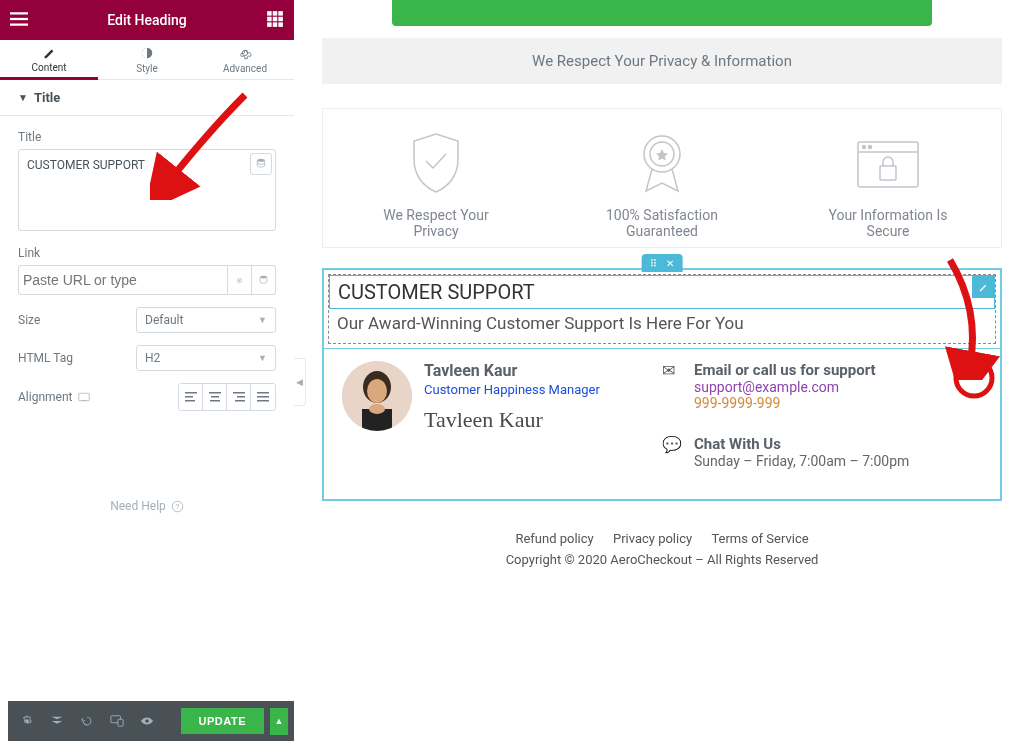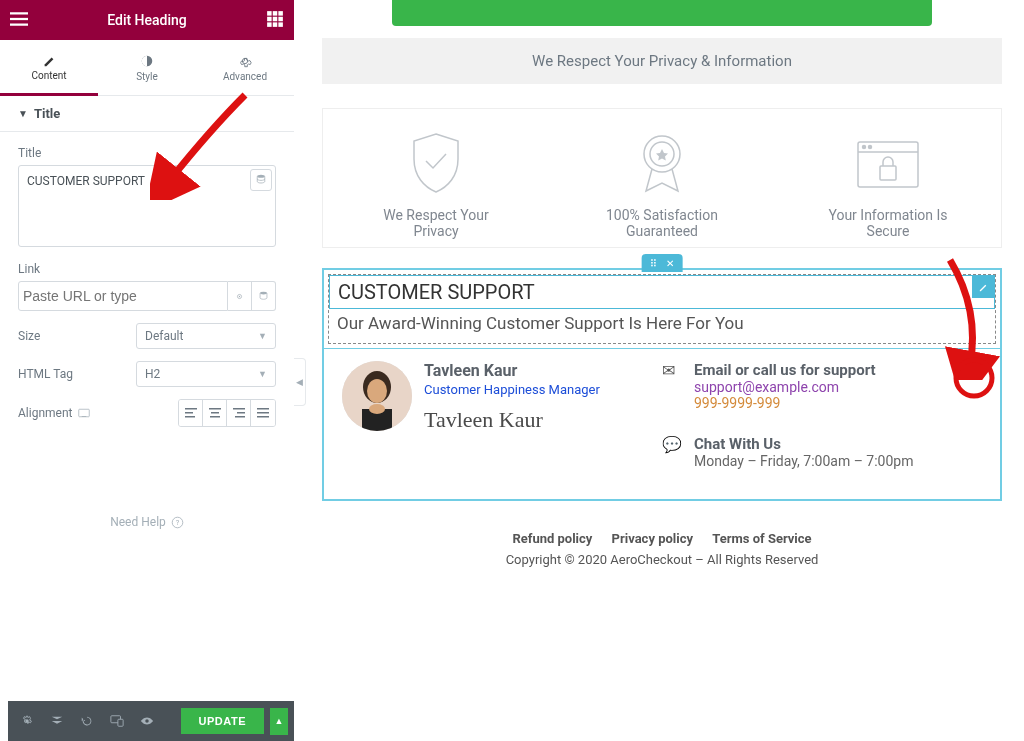--- a/index.html
+++ b/index.html
@@ -6,21 +6,21 @@
 body { font-family: -apple-system, BlinkMacSystemFont, "Segoe UI", Roboto, Arial, sans-serif; font-size: 13px; color: #495157; background: #fff; width: 1024px; height: 741px; overflow: hidden; position: relative; }
 
 
 .sidebar { width: 294px; height: 741px; background: #fff; position: relative; float: left; box-shadow: 1px 0 3px rgba(0,0,0,0.08); }
 .sb-header { height: 40px; background: #93003c; color: #fff; display: flex; align-items: center; justify-content: space-between; padding: 16px 10px; }
 .sb-header .hamburger { width: 18px; }
 .sb-header .title { flex: 1; text-align: center; font-size: 14px; font-weight: 500; }
 .sb-header .apps { width: 18px; }
 .hamburger svg, .apps svg { fill: #fff; }
 
-.tabs { display: flex; height: 56px; border-bottom: 1px solid #e6e9ec; }
+.tabs { display: flex; height: 40px; border-bottom: 1px solid #e6e9ec; }
 .tab { flex: 1; display: flex; flex-direction: column; align-items: center; justify-content: center; gap: 3px; font-size: 10px; color: #6d7882; cursor: pointer; }
 .tab.active { border-bottom: 3px solid #93003c; color: #333; margin-bottom: -1px; }
 .tab svg { width: 14px; height: 14px; fill: currentColor; }
 
 .panel { padding: 0; }
 .section-title { display: flex; align-items: center; gap: 6px; padding: 10px 18px; border-bottom: 1px solid #e6e9ec; font-weight: 700; font-size: 13px; cursor: pointer; }
 .section-title .caret { font-size: 10px; }
 
 .controls { padding: 14px 18px 6px; }
 .ctrl { margin-bottom: 12px; }
@@ -89,21 +89,21 @@
 .signature { font-family: "Brush Script MT", cursive; font-size: 22px; color: #4a4a4a; }
 .contact-col { flex: 0 0 50%; }
 .contact-item { display: flex; gap: 16px; margin-bottom: 24px; }
 .contact-item .cicon { width: 16px; color: #555; font-size: 16px; }
 .contact-item .ctitle { font-weight: 700; color: #5a6169; font-size: 15px; }
 .contact-item .clink { color: #8e44ad; font-size: 14px; }
 .contact-item .cphone { color: #d48a3a; font-size: 14px; }
 .contact-item .ctext { color: #666; font-size: 14px; }
 
 .footer-links { text-align: center; margin-top: 30px; font-size: 13px; color: #555; }
-.footer-links a { color: #555; margin: 0 8px; text-decoration: none; font-weight: bold; }
+.footer-links a { color: #555; margin: 0 8px; text-decoration: none; }
 .copyright { text-align: center; font-size: 13px; color: #555; margin-top: 6px; }
 
 
 .annot { position: absolute; pointer-events: none; z-index: 20; }
 
 
 </style>
 </head>
 <body>
 
@@ -385,21 +385,21 @@
           <div>
             <div class="ctitle">Email or call us for support</div>
             <div class="clink">support@example.com</div>
             <div class="cphone">999-9999-999</div>
           </div>
         </div>
         <div class="contact-item">
           <div class="cicon">💬</div>
           <div>
             <div class="ctitle">Chat With Us</div>
-            <div class="ctext">Monday – Friday, 7:00am – 7:00pm</div>
+            <div class="ctext">Sunday – Friday, 7:00am – 7:00pm</div>
           </div>
         </div>
       </div>
     </div>
   </div>
 
   <div class="footer-links">
     <a>Refund policy</a>
     <a>Privacy policy</a>
     <a>Terms of Service</a>

